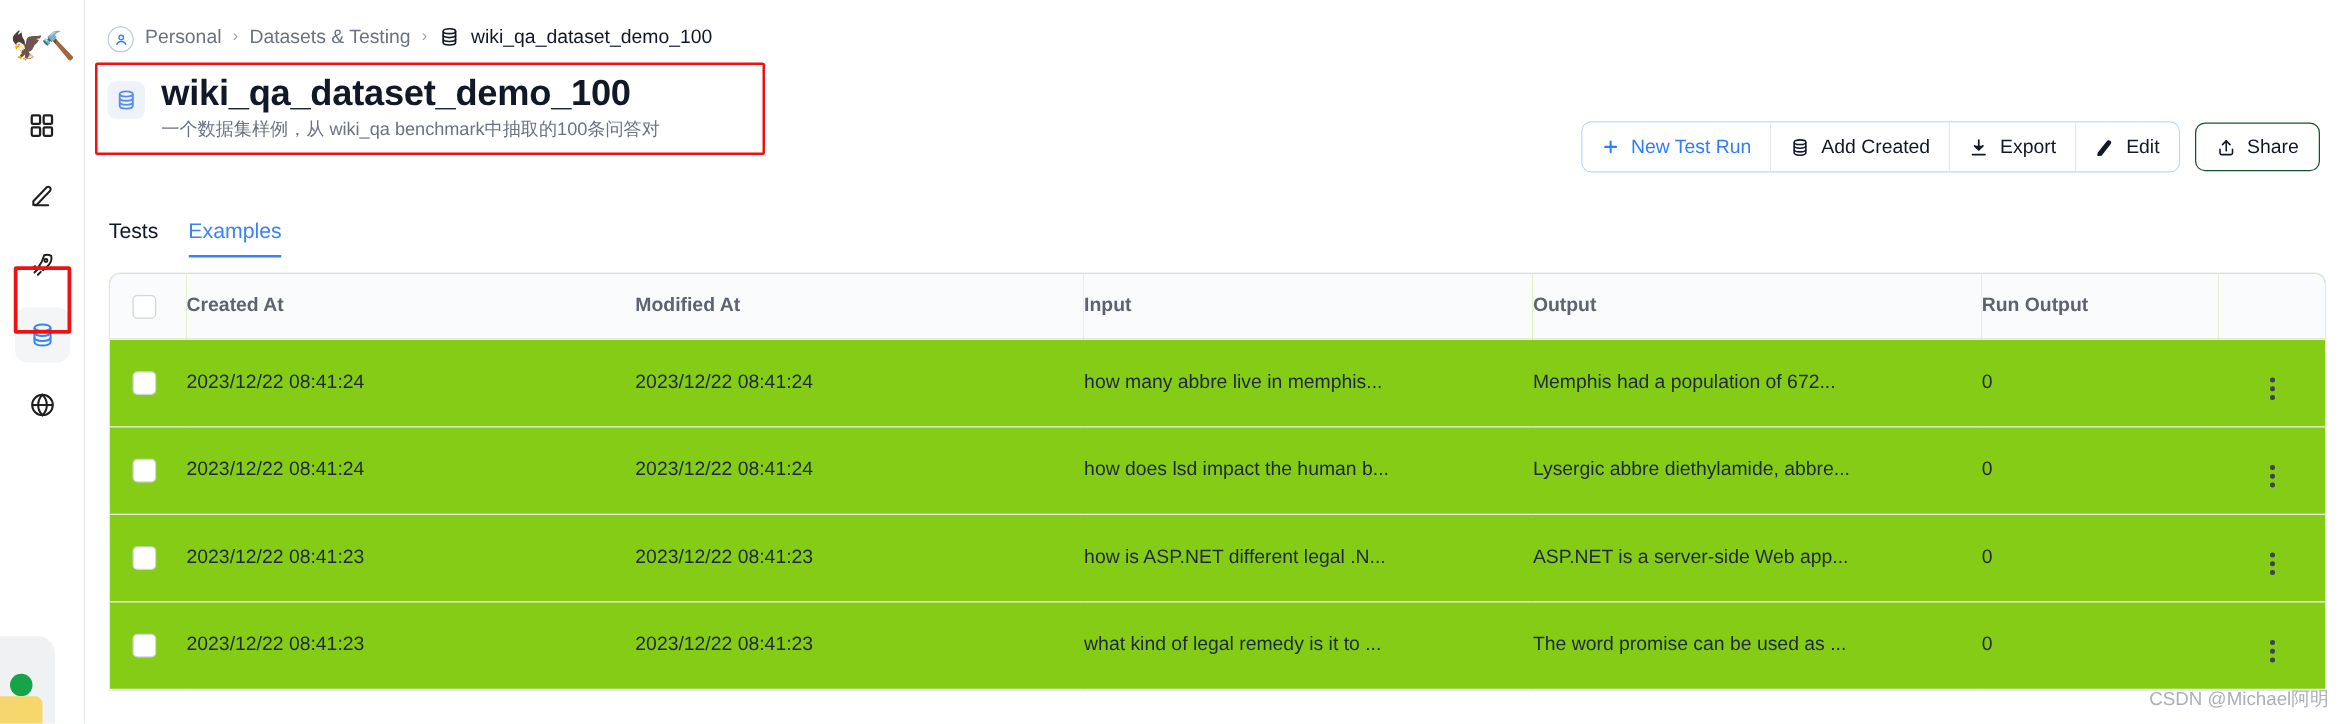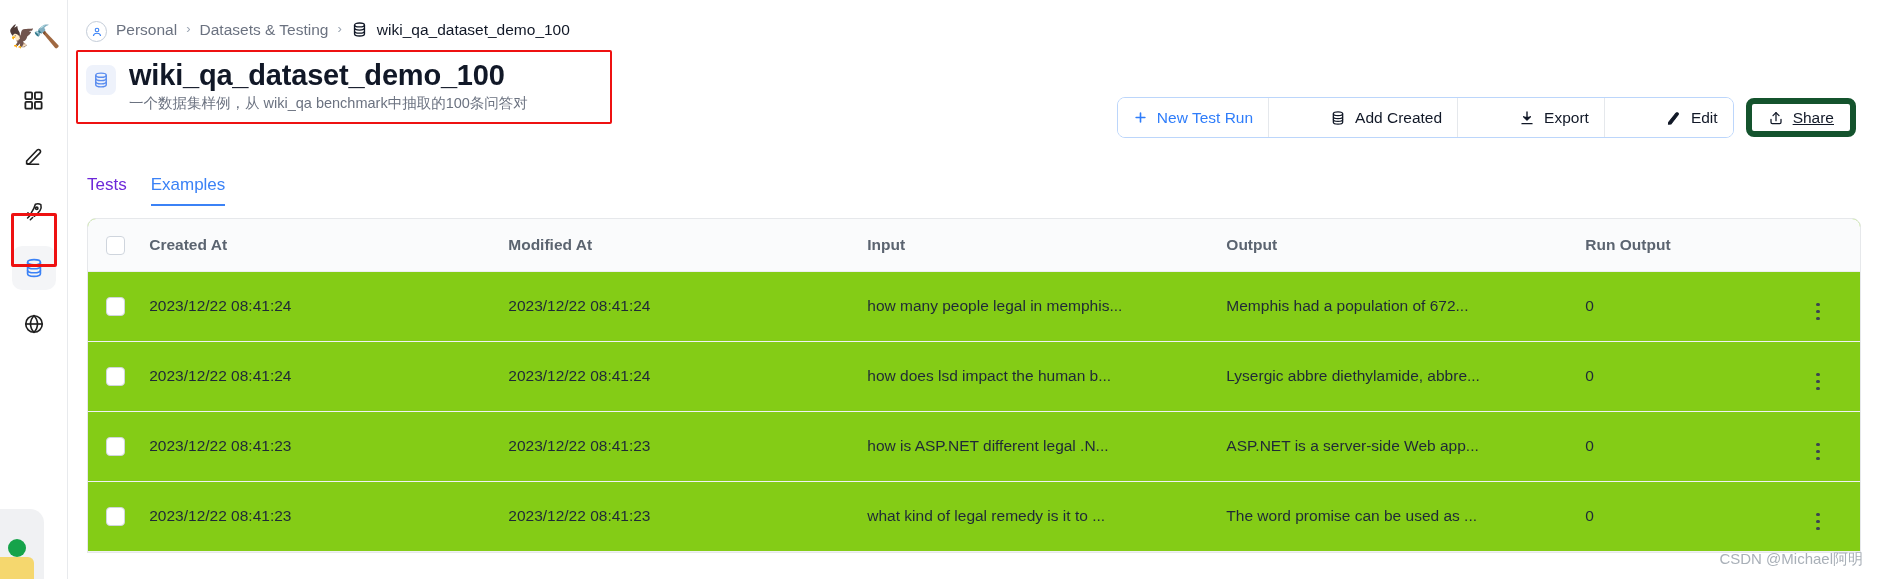--- a/index.html
+++ b/index.html
@@ -94,47 +94,46 @@
 
   
   .toolbar {
     position: absolute; right: 25px; top: 97px;
     display: flex; align-items: center; gap: 12px;
   }
   .btn-group {
     display: flex; align-items: flex-start;
     border: 1px solid #dfe3e8; border-radius: 8px; overflow: hidden;
     background: #fff;
-    gap: 46px;
   }
   .tbtn {
     display: flex; align-items: center; gap: 9px;
     height: 39px; padding: 0 15px;
     font-size: 15.5px; color: #111827; background: #fff;
     border-right: 1px solid #e5e8ec;
     white-space: nowrap; cursor: pointer;
   }
   .tbtn:last-child { border-right: none; }
   .tbtn.primary { color: #2f7dfa; }
   .btn-group.first-focus { border-color: #bcd6fb; }
   .btn-solo {
     display: flex; align-items: center; gap: 9px;
     height: 39px; padding: 0 16px;
     font-size: 15.5px; color: #111827;
-    border: 6px solid #14532d; border-radius: 8px; background: #fff;
-    white-space: nowrap; cursor: pointer; text-decoration: underline;
+    border: 1px solid #14532d; border-radius: 8px; background: #fff;
+    white-space: nowrap; cursor: pointer;
   }
 
   
   .tabs {
     display: flex; align-items: flex-end; gap: 24px;
     padding-left: 19px; margin-top: 57px; height: 36px;
   }
   .tab {
-    font-size: 17px; color: #6d28d9; padding-bottom: 9px; cursor: pointer;
+    font-size: 17px; color: #0f172a; padding-bottom: 9px; cursor: pointer;
     border-bottom: 2.5px solid transparent;
   }
   .tab.active { color: #3b82f6; border-bottom-color: #3b82f6; }
 
   
   .table-wrap {
     margin: 12px 20px 0 19px;
     border: 1px solid #e6e8eb; border-top: 1px solid #e6e8eb;
     border-radius: 9px 9px 0 0; overflow: hidden;
     background: #84cc16;
@@ -367,21 +366,21 @@
             <th></th>
           </tr>
         </thead>
         <tbody>
           <tr>
             <td class="c-check">
               <span class="chk"></span>
             </td>
             <td>2023/12/22 08:41:24</td>
             <td>2023/12/22 08:41:24</td>
-            <td>how many people legal in memphis...</td>
+            <td>how many abbre live in memphis...</td>
             <td>Memphis had a population of 672...</td>
             <td>0</td>
             <td class="c-menu">
               <span class="kebab">
                   <i></i>
                   <i></i>
                   <i></i>
                 </span>
             </td>
           </tr>

